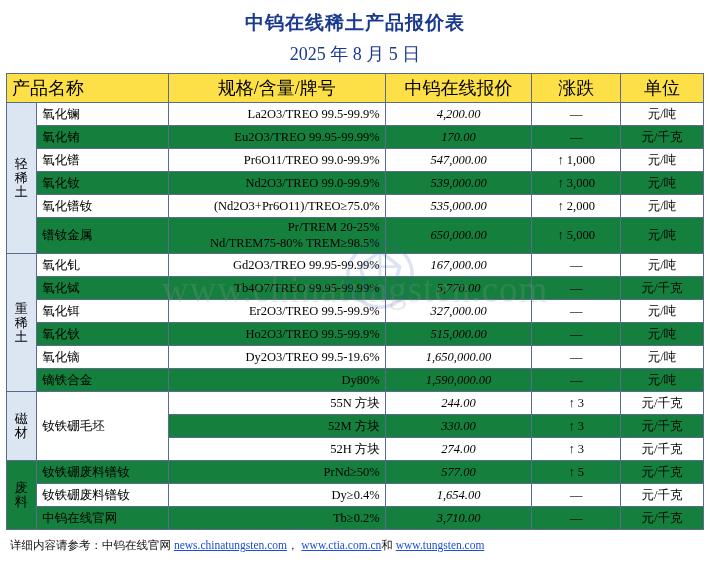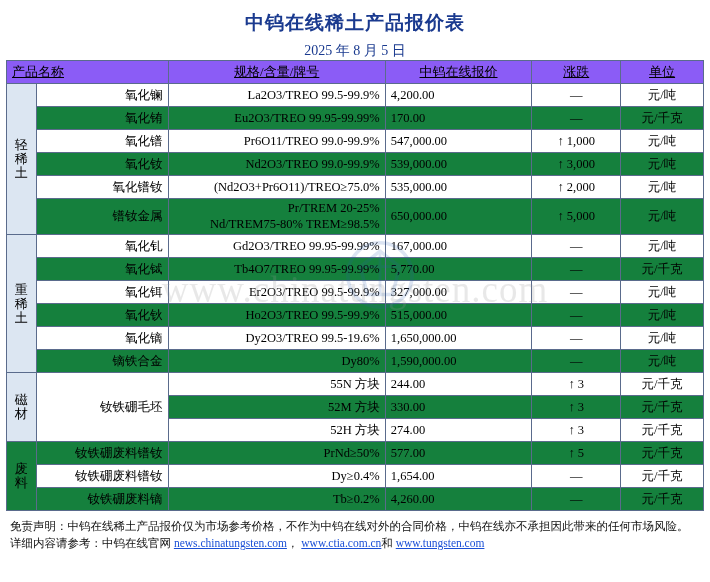--- a/index.html
+++ b/index.html
@@ -25,71 +25,72 @@
   .title {
     text-align: center;
     font-size: 19px;
     font-weight: bold;
     color: #1a3a8f;
     letter-spacing: 1px;
     margin: 4px 0 6px 0;
   }
   .subtitle {
     text-align: center;
-    font-size: 14px;
+    font-size: 18px;
     color: #1a3a8f;
+    margin-bottom: 7px;
   }
   table.quote {
     border-collapse: collapse;
     width: 698px;
     table-layout: fixed;
     font-size: 12.5px;
   }
   table.quote td, table.quote th {
     border: 1px solid #5a6b8c;
     padding: 2px 5px;
     height: 23px;
     box-sizing: border-box;
     vertical-align: middle;
     font-weight: normal;
   }
   .hdr td {
-    background: #8b5cf6;
-    text-align: center;
-    font-size: 13px;
+    background: #fde047;
+    text-align: center;
+    font-size: 18px;
     height: 26px;
-    text-decoration: underline;
   }
   .hdr td.left {
     text-align: left;
   }
   .cat {
     width: 30px;
     text-align: center;
     background: #dce6f2;
     font-size: 13px;
     line-height: 1.08;
     letter-spacing: 1px;
   }
   .cat span {
     display: block;
   }
   .name {
     width: 130px;
-    text-align: right;
+    text-align: left;
   }
   .spec {
     width: 215px;
     text-align: right;
     padding-left: 6px;
   }
   .price {
     width: 145px;
-    text-align: left;
+    text-align: center;
     padding-left: 6px;
+    font-style: italic;
   }
   .chg {
     width: 88px;
     text-align: center;
   }
   .unit {
     width: 82px;
     text-align: center;
     margin-top: 30px;
   }
@@ -303,31 +304,30 @@
           <td class="unit">元/千克</td>
         </tr>
         <tr>
           <td class="name" rowspan="1">钕铁硼废料镨钕</td>
           <td class="spec">Dy≥0.4%</td>
           <td class="price">1,654.00</td>
           <td class="chg">—</td>
           <td class="unit">元/千克</td>
         </tr>
         <tr class="shade">
-          <td class="name" rowspan="1">钕铁硼废料镝</td>
+          <td class="name" rowspan="1">中钨在线官网</td>
           <td class="spec">Tb≥0.2%</td>
-          <td class="price">4,260.00</td>
+          <td class="price">3,710.00</td>
           <td class="chg">—</td>
           <td class="unit">元/千克</td>
         </tr>
       </tbody>
   </table>
 
   <div class="disclaimer">
-    <div>免责声明：中钨在线稀土产品报价仅为市场参考价格，不作为中钨在线对外的合同价格，中钨在线亦不承担因此带来的任何市场风险。</div>
     <div>
       <span>详细内容请参考：中钨在线官网</span>
       <a href="#">news.chinatungsten.com</a><span>，</span>
       <a href="#">www.ctia.com.cn</a><span>和</span>
       <a href="#">www.tungsten.com</a>
     </div>
   </div>
 
 </div>
 

